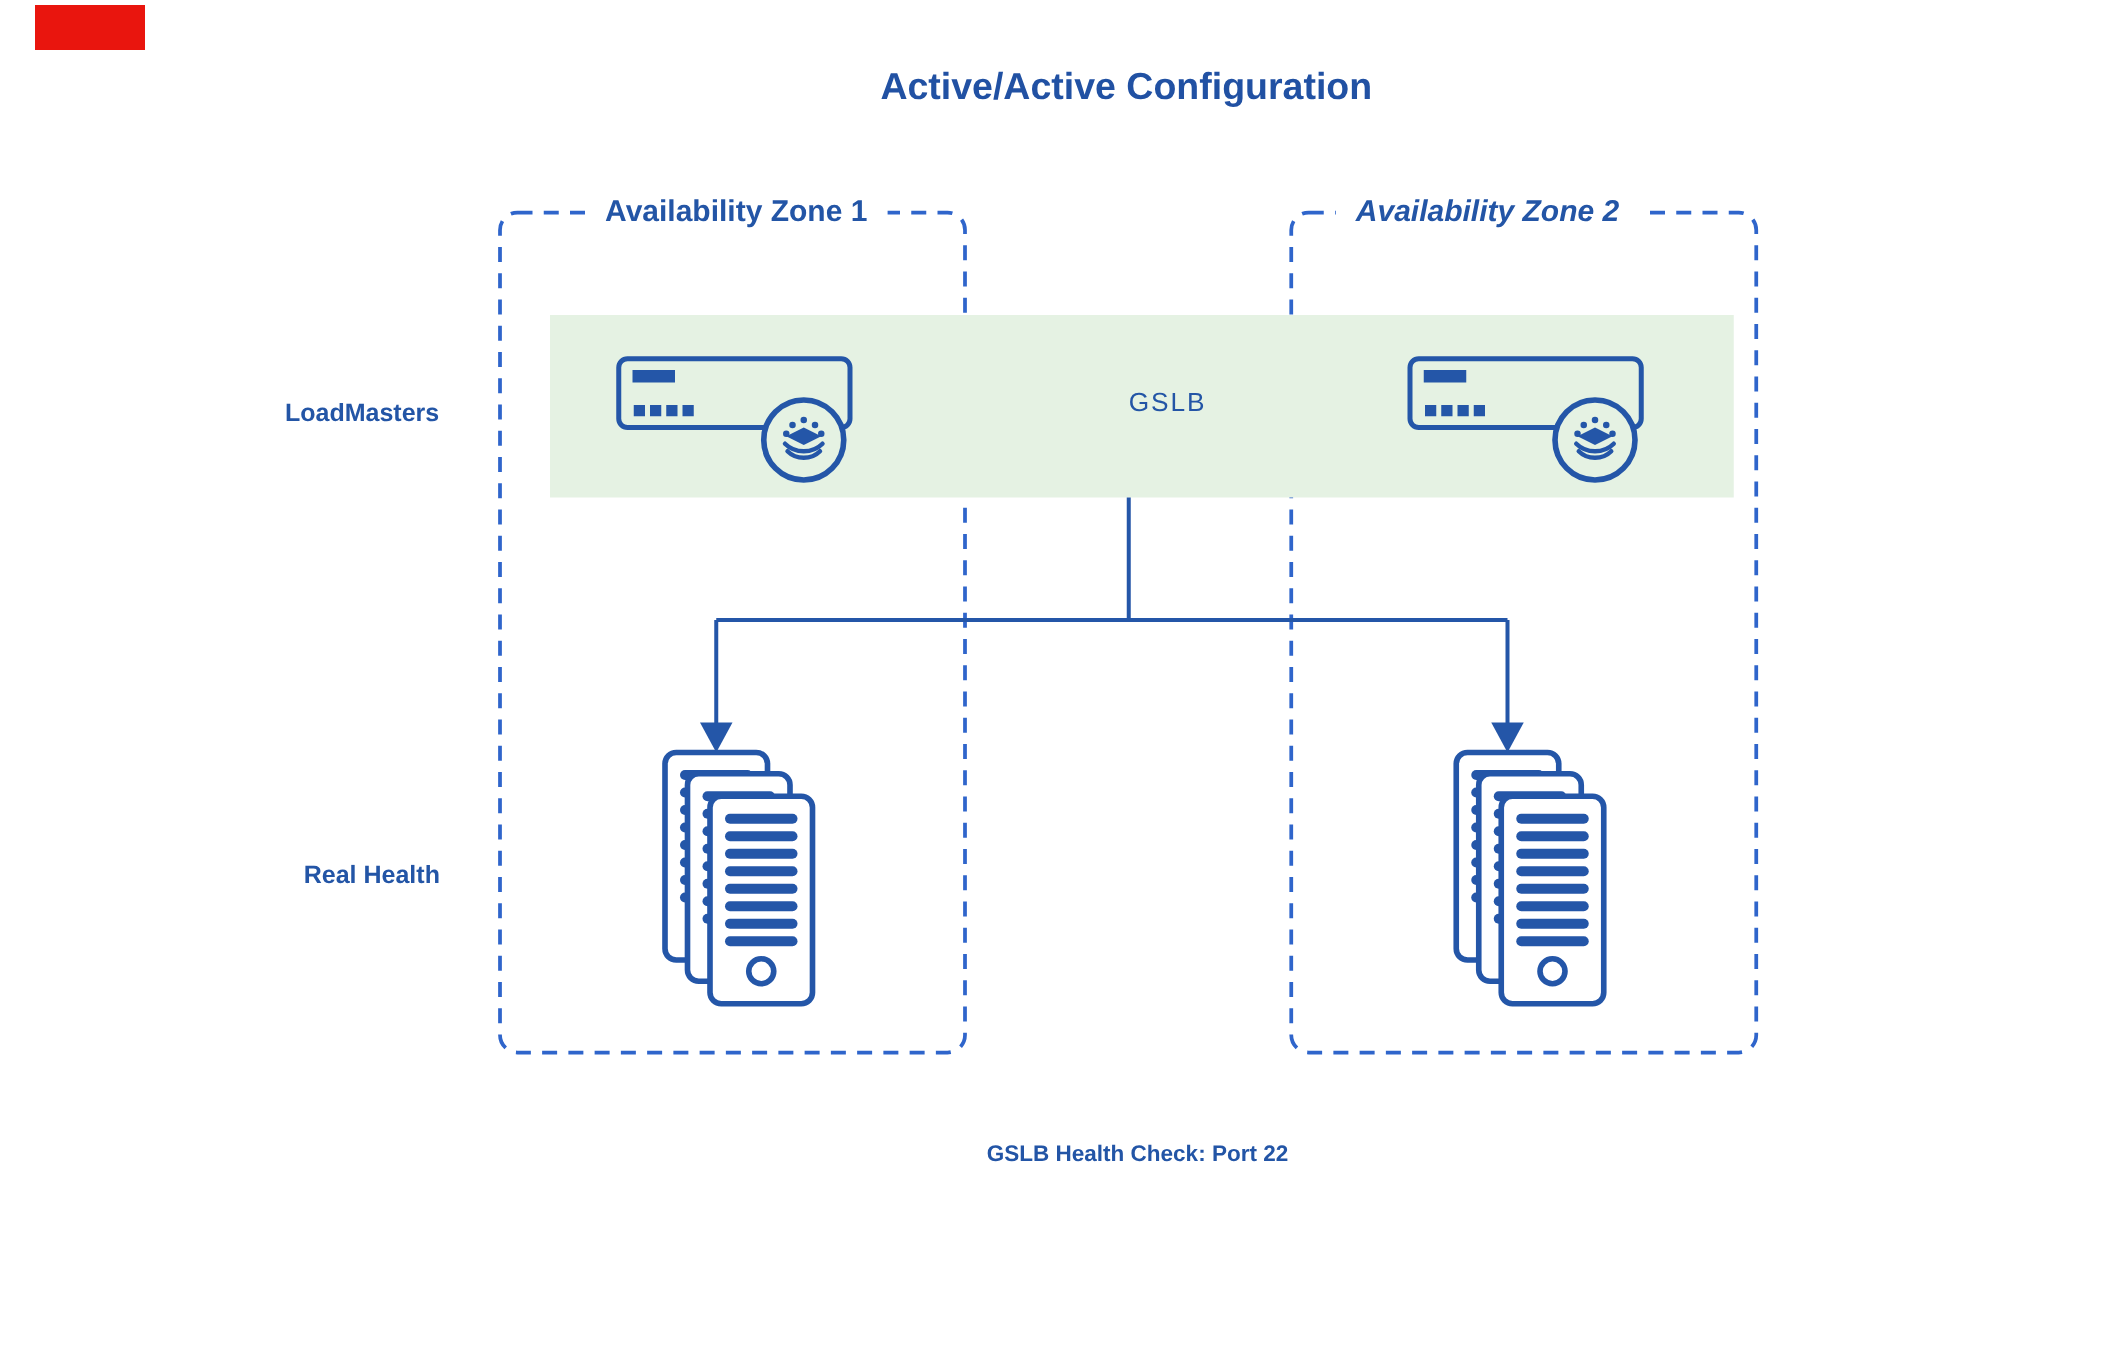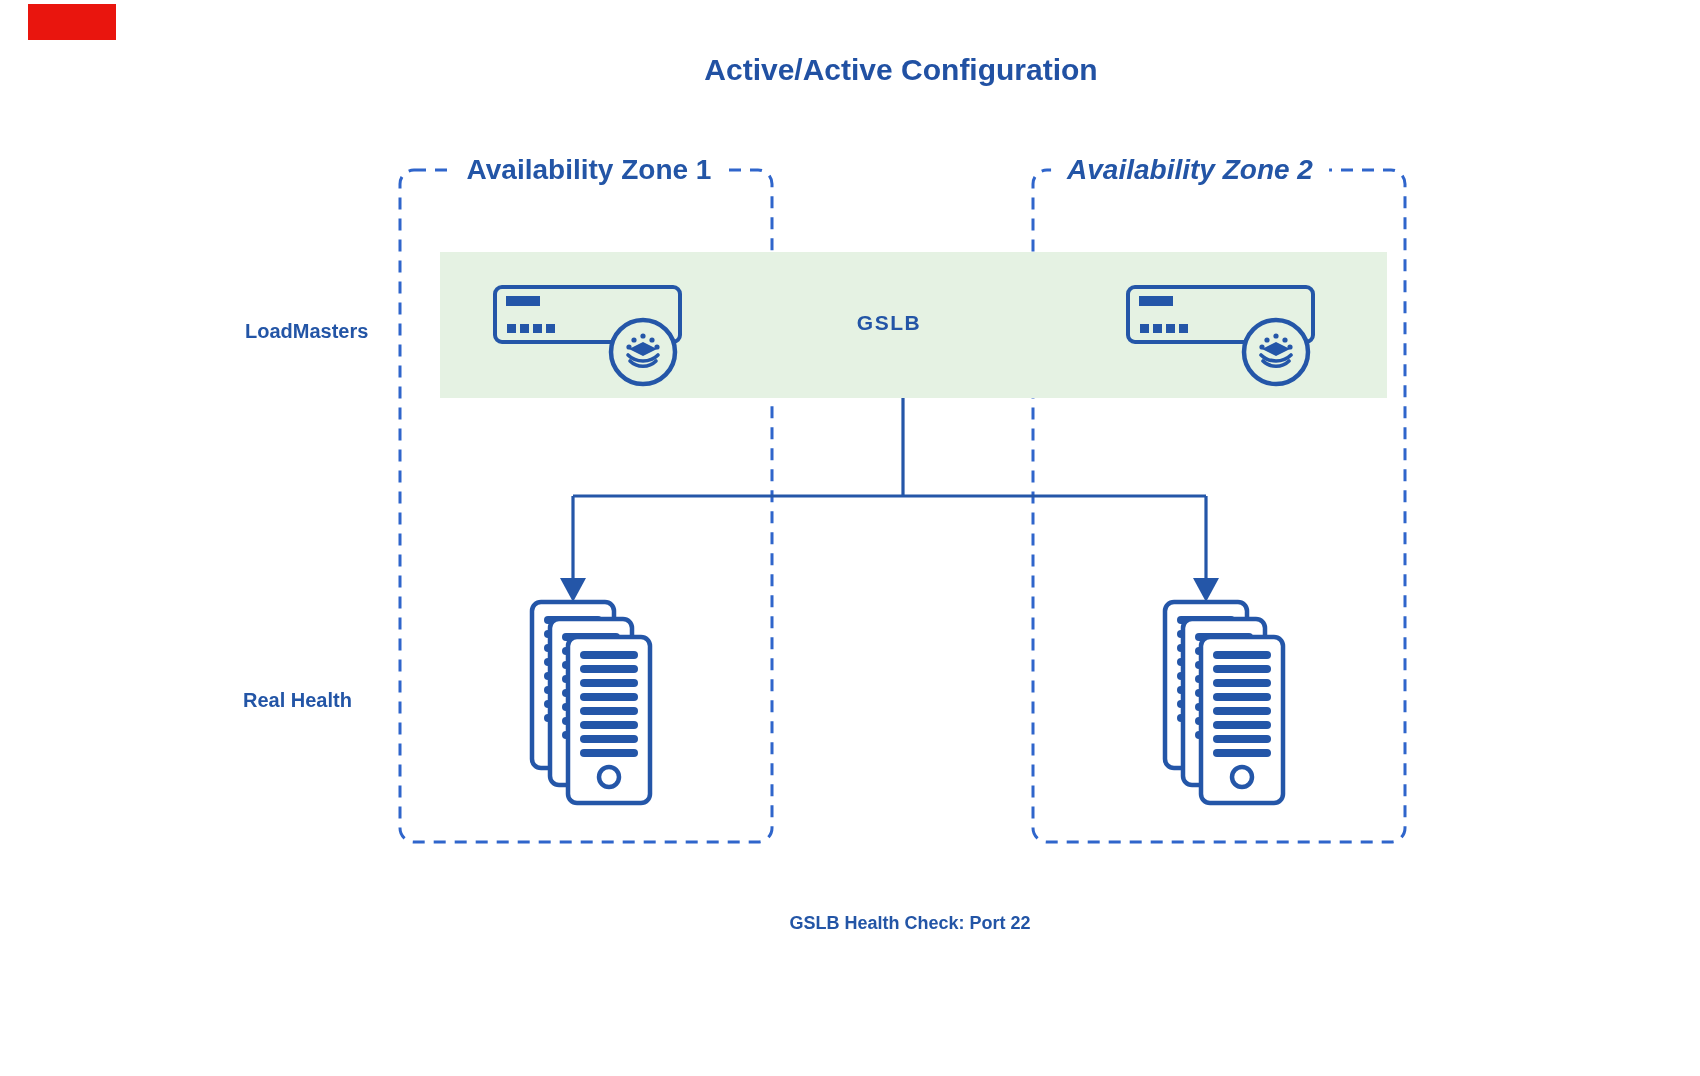--- a/index.html
+++ b/index.html
@@ -35,42 +35,42 @@
     stroke-width: 3;
     stroke-dasharray: 12 9;
   }
   .zone-label {
     position: absolute;
     top: 156px;
     transform: translateX(-50%);
     background: #ffffff;
     padding: 0 16px;
     line-height: 28px;
-    font-size: 28px;
+    font-size: 24px;
     font-weight: bold;
     color: var(--text-blue, #2355a6);
     white-space: nowrap;
   }
   .zone-label.z1 { left: 589px; }
   .zone-label.z2 { left: 1190px; font-style: italic; }
   .row-label {
     position: absolute;
     font-size: 20px;
     font-weight: bold;
     color: var(--text-blue, #2355a6);
     white-space: nowrap;
   }
-  .row-label.lm { left: 245px; top: 320px; }
+  .row-label.lm { left: 228px; top: 320px; }
   .row-label.rs { left: 243px; top: 689px; }
   .gslb-label {
     position: absolute;
-    left: 889px; top: 311px;
+    left: 934px; top: 311px;
     transform: translateX(-50%);
     font-size: 21px;
-    font-weight: bold;
+    font-weight: normal;
     letter-spacing: 1.5px;
     color: var(--text-blue, #2355a6);
   }
   .footer-note {
     position: absolute;
     left: 910px; top: 913px;
     transform: translateX(-50%);
     font-size: 18px;
     font-weight: bold;
     color: var(--text-blue, #2355a6);

